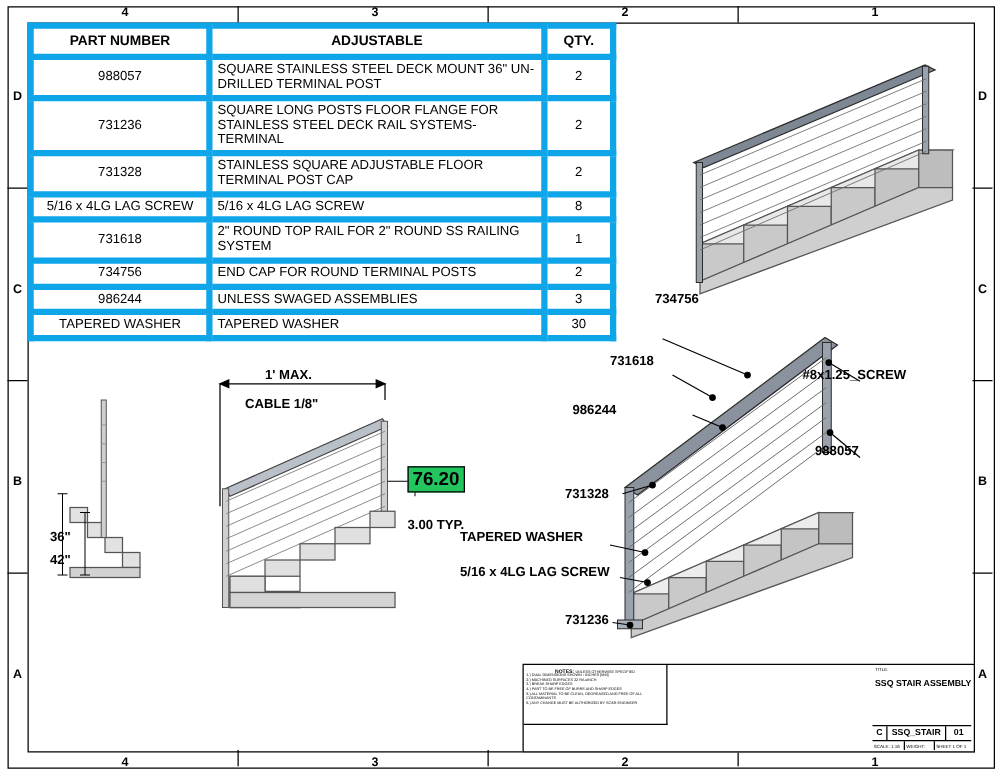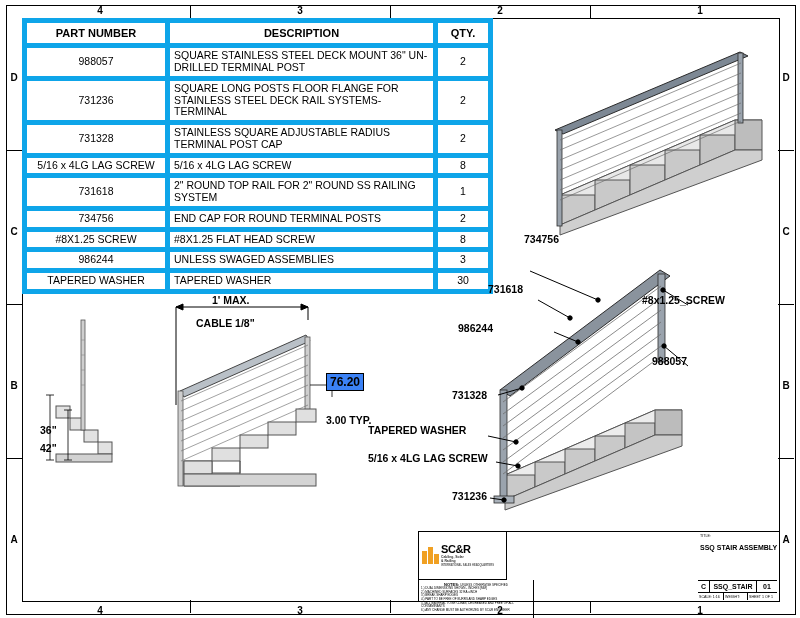--- a/index.html
+++ b/index.html
@@ -22,21 +22,21 @@
   
   .parts-table{position:absolute;left:22px;top:18px;border-collapse:collapse;font-size:10.5px;}
   .parts-table td,.parts-table th{border:5px solid #0ea5e9;padding:2px 4px;vertical-align:middle;line-height:1.12;}
   .parts-table th{font-weight:bold;text-align:center;font-size:11px;padding:4px 2px;}
   .col-pn{width:130px;text-align:center;}
   .col-desc{width:255px;text-align:left;}
   .col-qty{width:42px;text-align:center;}
 
   
   .lbl{position:absolute;font-size:10.5px;font-weight:bold;white-space:nowrap;}
-  .dimbox{position:absolute;border:1px solid #000;padding:1px 3px;font-size:12px;font-weight:bold;background:#3b82f6;}
+  .dimbox{position:absolute;border:1px solid #000;padding:1px 3px;font-size:15px;font-weight:bold;background:#22c55e;}
 
   
   .tb{position:absolute;left:418px;top:531px;width:360px;height:69px;border:1px solid #000;background:#fff;font-size:5px;}
   .tb-logo{left:0;top:0;width:88px;height:48px;border-right:1px solid #000;border-bottom:1px solid #000;box-sizing:border-box;}
   .logo-wrap{display:flex;align-items:center;height:100%;padding-left:3px;gap:2px;}
   .logo-mark{width:17px;height:17px;position:relative;flex:none;}
   .logo-mark i{position:absolute;display:block;background:#f0a022;}
   .logo-txt{font-size:11px;font-weight:bold;letter-spacing:-.4px;line-height:1;}
   .logo-sub{font-size:3.4px;line-height:1.25;color:#333;font-weight:bold;}
   .tb-notes{left:88px;top:0;width:115px;height:48px;border-right:1px solid #000;border-bottom:1px solid #000;box-sizing:border-box;padding:2px;}
@@ -91,59 +91,54 @@
   <div class="tick" style="left:6px;top:304px;width:16px;height:1px;"></div>
   <div class="tick" style="left:6px;top:458px;width:16px;height:1px;"></div>
   <div class="tick" style="left:778px;top:150px;width:16px;height:1px;"></div>
   <div class="tick" style="left:778px;top:304px;width:16px;height:1px;"></div>
   <div class="tick" style="left:778px;top:458px;width:16px;height:1px;"></div>
 
   <table class="parts-table">
     <thead>
       <tr>
         <th class="col-pn">PART NUMBER</th>
-        <th class="col-desc">DESCRIPTION</th>
+        <th class="col-desc">ADJUSTABLE</th>
         <th class="col-qty">QTY.</th>
       </tr>
     </thead>
     <tbody>
       <tr style="height:22px;">
         <td class="col-pn">988057</td>
         <td class="col-desc">SQUARE STAINLESS STEEL DECK MOUNT 36" UN-DRILLED TERMINAL POST</td>
         <td class="col-qty">2</td>
       </tr>
       <tr style="height:32px;">
         <td class="col-pn">731236</td>
         <td class="col-desc">SQUARE LONG POSTS FLOOR FLANGE FOR STAINLESS STEEL DECK RAIL SYSTEMS-TERMINAL</td>
         <td class="col-qty">2</td>
       </tr>
       <tr style="height:22px;">
         <td class="col-pn">731328</td>
-        <td class="col-desc">STAINLESS SQUARE ADJUSTABLE RADIUS TERMINAL POST CAP</td>
+        <td class="col-desc">STAINLESS SQUARE ADJUSTABLE FLOOR TERMINAL POST CAP</td>
         <td class="col-qty">2</td>
       </tr>
       <tr style="height:15px;">
         <td class="col-pn">5/16 x 4LG LAG SCREW</td>
         <td class="col-desc">5/16 x 4LG LAG SCREW</td>
         <td class="col-qty">8</td>
       </tr>
       <tr style="height:22px;">
         <td class="col-pn">731618</td>
         <td class="col-desc">2" ROUND TOP RAIL FOR 2" ROUND SS RAILING SYSTEM</td>
         <td class="col-qty">1</td>
       </tr>
       <tr style="height:15px;">
         <td class="col-pn">734756</td>
         <td class="col-desc">END CAP FOR ROUND TERMINAL POSTS</td>
         <td class="col-qty">2</td>
-      </tr>
-      <tr style="height:15px;">
-        <td class="col-pn">#8X1.25 SCREW</td>
-        <td class="col-desc">#8X1.25 FLAT HEAD SCREW</td>
-        <td class="col-qty">8</td>
       </tr>
       <tr style="height:15px;">
         <td class="col-pn">986244</td>
         <td class="col-desc">UNLESS SWAGED ASSEMBLIES</td>
         <td class="col-qty">3</td>
       </tr>
       <tr style="height:15px;">
         <td class="col-pn">TAPERED WASHER</td>
         <td class="col-desc">TAPERED WASHER</td>
         <td class="col-qty">30</td>
@@ -323,35 +318,20 @@
   <div class="lbl" style="left:642px;top:294px;">#8x1.25_SCREW</div>
   <div class="lbl" style="left:458px;top:322px;">986244</div>
   <div class="lbl" style="left:652px;top:355px;">988057</div>
   <div class="lbl" style="left:452px;top:389px;">731328</div>
   <div class="lbl" style="left:368px;top:424px;">TAPERED WASHER</div>
   <div class="lbl" style="left:368px;top:452px;">5/16 x 4LG LAG SCREW</div>
   <div class="lbl" style="left:452px;top:490px;">731236</div>
 
   <div class="tb">
 
-    <div class="tb-logo">
-      <div class="logo-wrap">
-        <div class="logo-mark">
-          <i style="left:0;top:4px;width:5px;height:13px;"></i>
-          <i style="left:6px;top:0;width:5px;height:17px;"></i>
-          <i style="left:12px;top:7px;width:5px;height:10px;"></i>
-        </div>
-        <div>
-          <div class="logo-txt">SC&amp;R</div>
-          <div class="logo-sub">Cabling, Solar</div>
-          <div class="logo-sub">&amp; Railing</div>
-          <div class="logo-sub" style="font-size:2.6px;color:#555;">INTERNATIONAL SALES HEADQUARTERS</div>
-        </div>
-      </div>
-    </div>
 
     <div class="tb-notes">
       <div class="notes-hd">
         <span>NOTES:</span>
         <span style="font-weight:normal;font-size:3px;">UNLESS OTHERWISE SPECIFIED</span>
       </div>
       <div class="notes-body" style="white-space:pre-line;">1.) DUAL DIMENSIONS SHOWN - INCHES [MM]
 2.) MACHINED SURFACES 32 RA uINCH
 3.) BREAK SHARP EDGES
 4.) PART TO BE FREE OF BURRS AND SHARP EDGES

